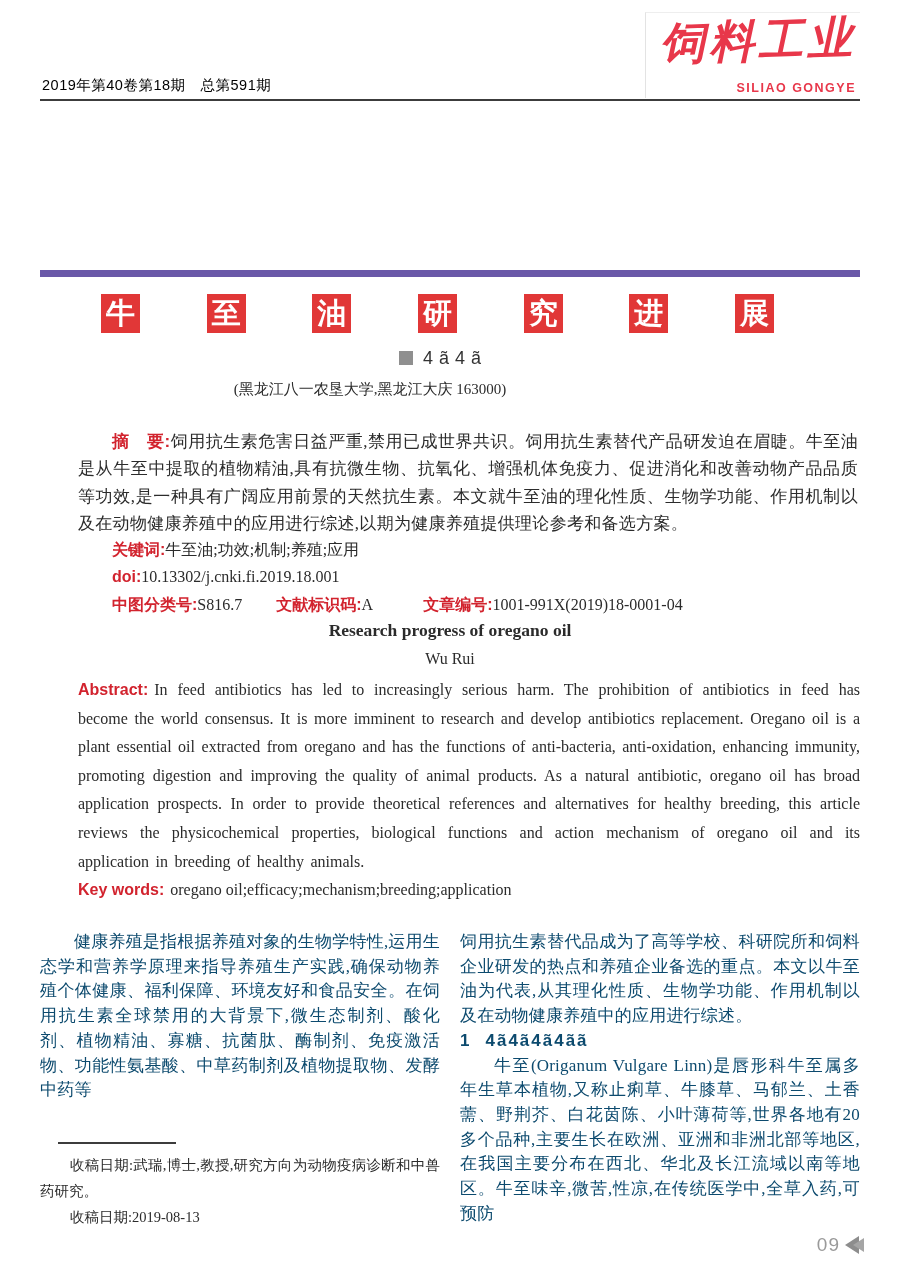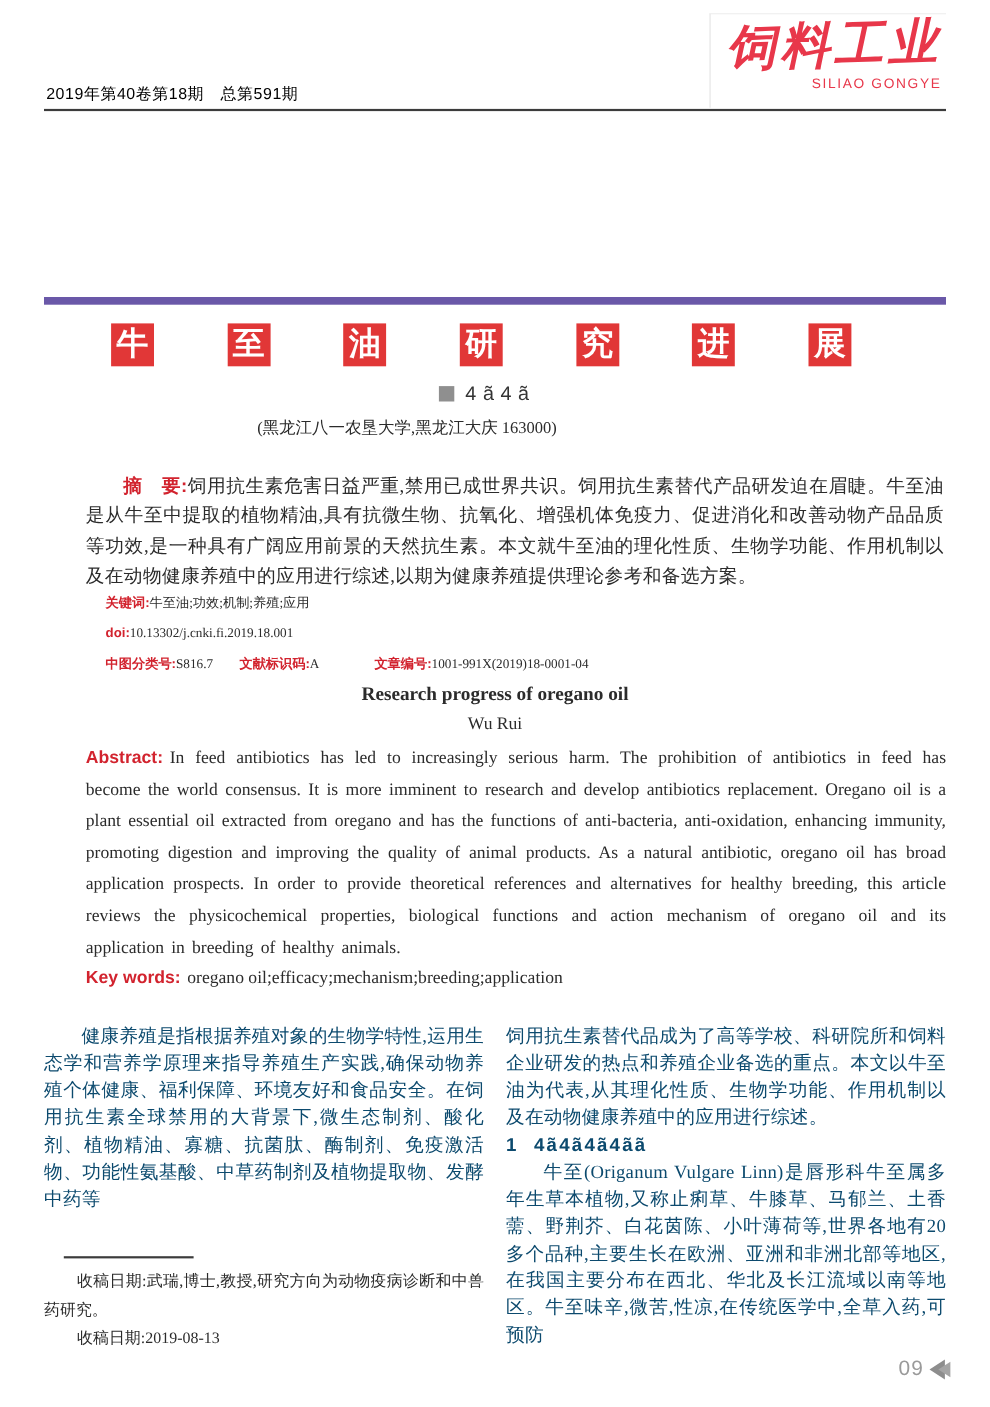--- a/index.html
+++ b/index.html
@@ -10,41 +10,41 @@
   }
   
   .issue-info { position:absolute; left:42px; top:76px; font-size:14.5px; color:#000000;
     font-family:"Liberation Sans", sans-serif; letter-spacing:0.5px; }
   .header-rule { position:absolute; left:40px; right:40px; top:99px; height:2px; background:#3c3c3c; }
   .logo { position:absolute; right:40px; top:12px; width:215px; height:86px;
     border-left:1px solid #e3e3e3; border-top:1px solid #eee; padding:2px 4px 0 10px; text-align:right; }
   .logo-cn { font-size:45px; line-height:52px; color:#e8374a; font-weight:bold; font-style:italic;
     letter-spacing:4px; transform:rotate(-2deg); font-family:"Liberation Serif", serif; white-space:nowrap; }
   .logo-en { font-size:12.5px; color:#e8374a; font-family:"Liberation Sans", sans-serif;
-    letter-spacing:1.5px; font-weight:normal; margin-top:2px; }
+    letter-spacing:1.5px; font-weight:bold; margin-top:14px; }
   
   .purple-bar { position:absolute; left:40px; right:40px; top:270px; height:7px; background:#6a58a8; }
   .title-row { position:absolute; left:101px; top:294px; width:673px; display:flex; justify-content:space-between; }
   .title-char { width:39px; height:39px; background:#e13737; color:#fff; text-align:center;
     line-height:39px; font-size:29px; font-weight:bold; font-family:"Liberation Sans", sans-serif; }
   .author-row { position:absolute; left:0; top:348px; width:886px; text-align:center;
     font-size:18px; color:#333; font-family:"Liberation Sans", sans-serif; }
   .author-square { display:inline-block; width:14px; height:14px; background:#8f8f8f;
     margin-right:10px; vertical-align:-1px; }
   .author-name { letter-spacing:6px; }
   .affiliation { position:absolute; left:0; top:380px; width:740px; text-align:center; font-size:15px; color:#2b2b2b; }
   
   .red-label { color:#d2232e; font-weight:bold; font-family:"Liberation Sans", sans-serif; }
   .abstract-cn { position:absolute; left:78px; top:428px; width:780px; font-size:17px;
     line-height:27.4px; text-align:justify; text-indent:34px; color:#2b2b2b; letter-spacing:0.3px; }
-  .kv-line { position:absolute; left:96px; font-size:12px; color:#2b2b2b; white-space:nowrap; }
+  .kv-line { position:absolute; left:112px; font-size:16px; color:#2b2b2b; white-space:nowrap; }
   .kw-line  { top:540px; }
   .doi-line { top:568px; }
   .clc-line { top:595px; display:flex; }
-  .clc-line .pair2 { margin-left:24px; }
+  .clc-line .pair2 { margin-left:34px; }
   .clc-line .pair3 { margin-left:50px; }
   
   .title-en { position:absolute; left:0; top:620px; width:900px; text-align:center;
     font-size:17.5px; font-weight:bold; }
   .author-en { position:absolute; left:0; top:650px; width:900px; text-align:center; font-size:16px; }
   .meta-en-block { position:absolute; left:78px; top:676px; width:782px; }
   .abstract-en { font-size:16px; line-height:28.6px; text-align:justify; word-spacing:2.5px; color:#2b2b2b; }
   .abstract-en .red-label, .keywords-en .red-label { margin-right:6px; }
   .keywords-en { font-size:16px; line-height:28.6px; color:#2b2b2b; }
   

